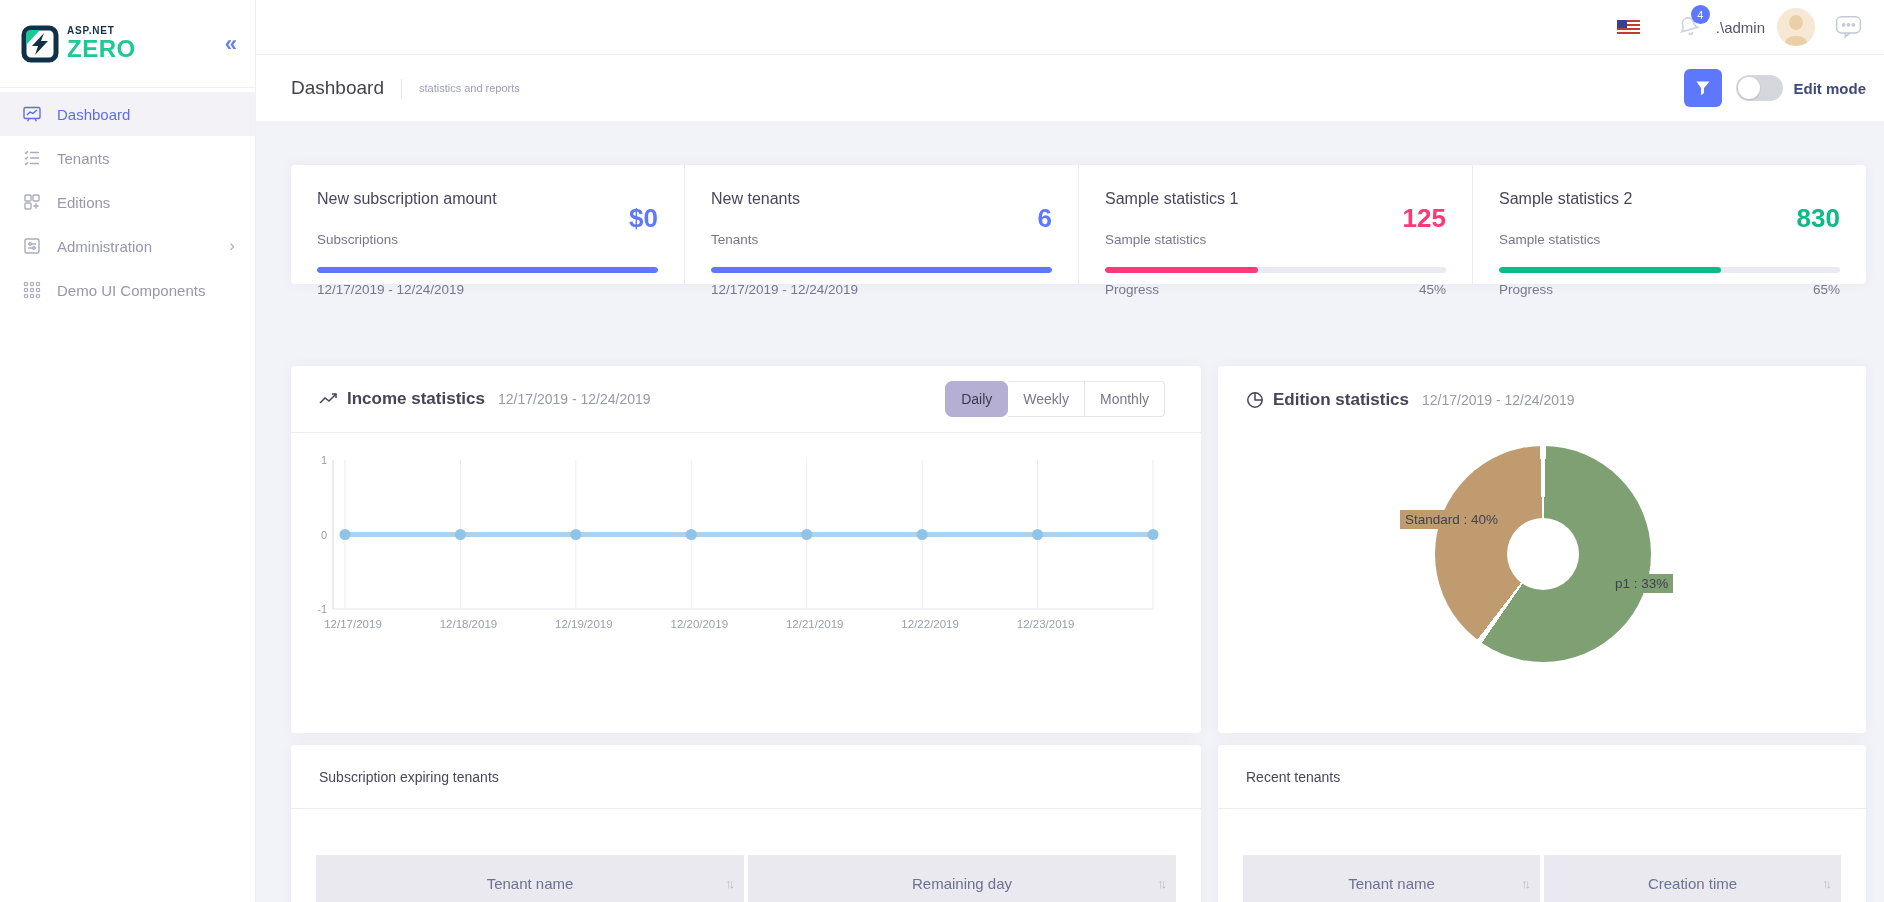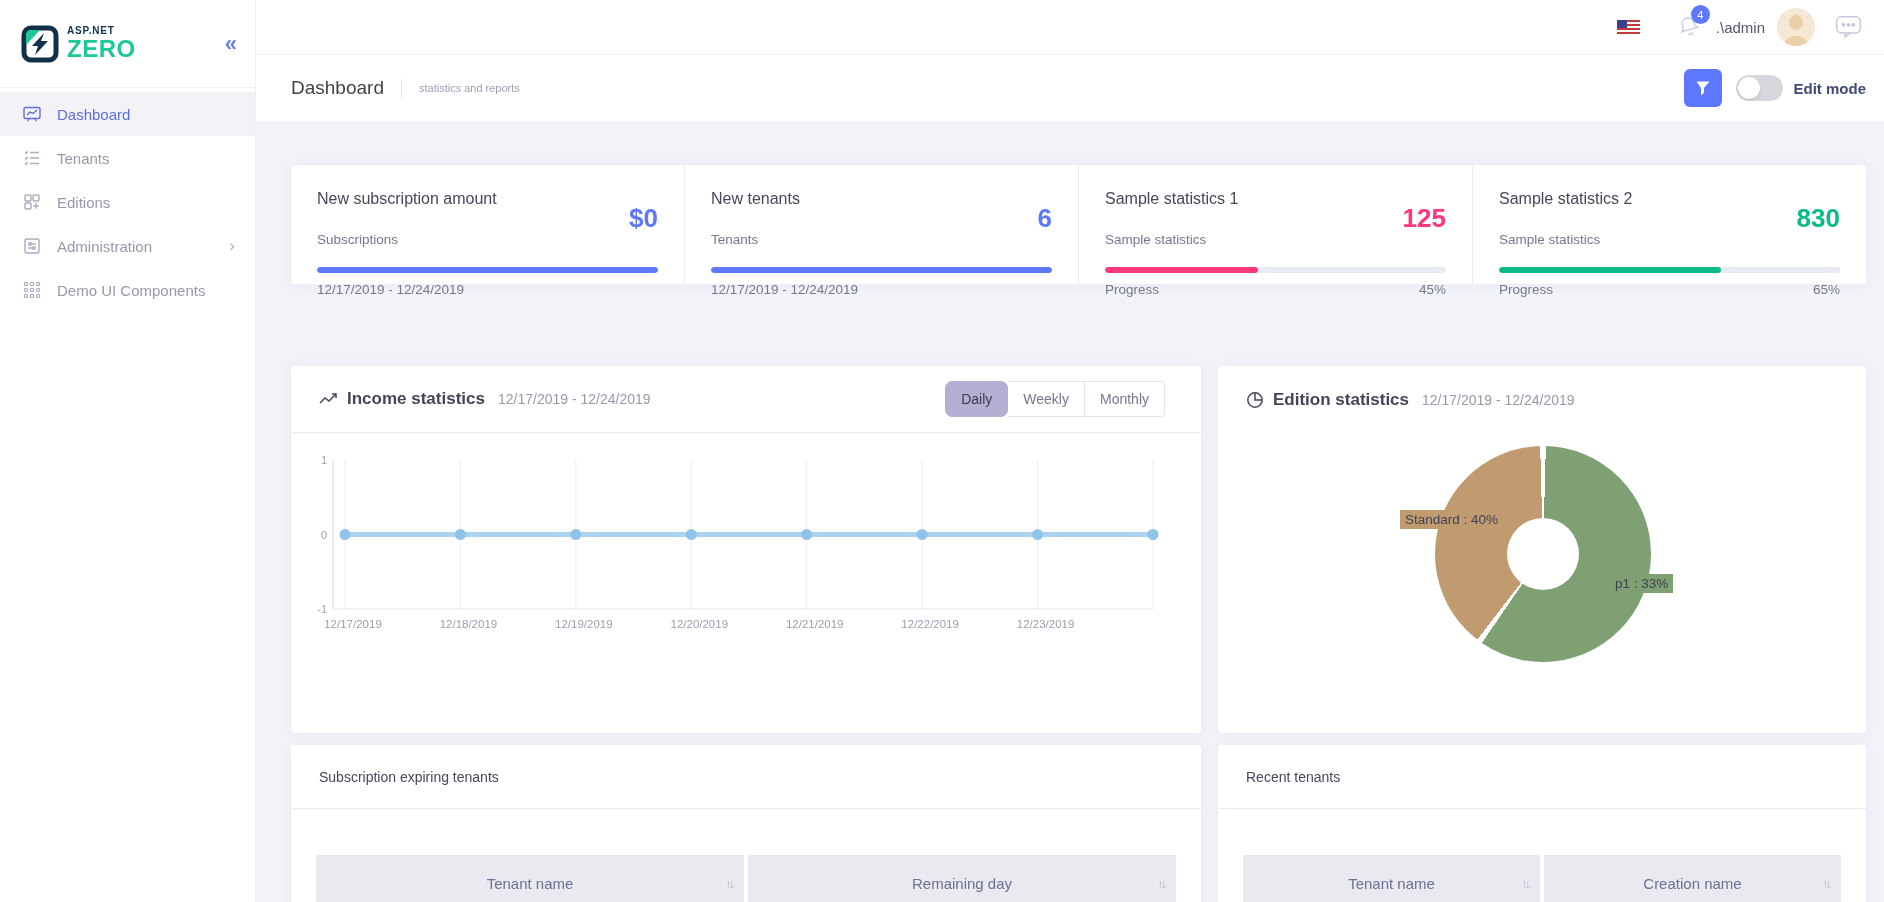--- a/index.html
+++ b/index.html
@@ -405,19 +405,19 @@
     <div class="tc-header">
       <span class="tc-title">Recent tenants</span>
     </div>
     <div class="tc-body">
       <div class="thead-row">
         <div class="th-cell">
           <span>Tenant name</span>
           <span class="sort-icon">↑↓</span>
         </div>
         <div class="th-cell">
-          <span>Creation name</span>
+          <span>Creation time</span>
           <span class="sort-icon">↑↓</span>
         </div>
       </div>
     </div>
   </div>
 </div>
 
 </body></html>

